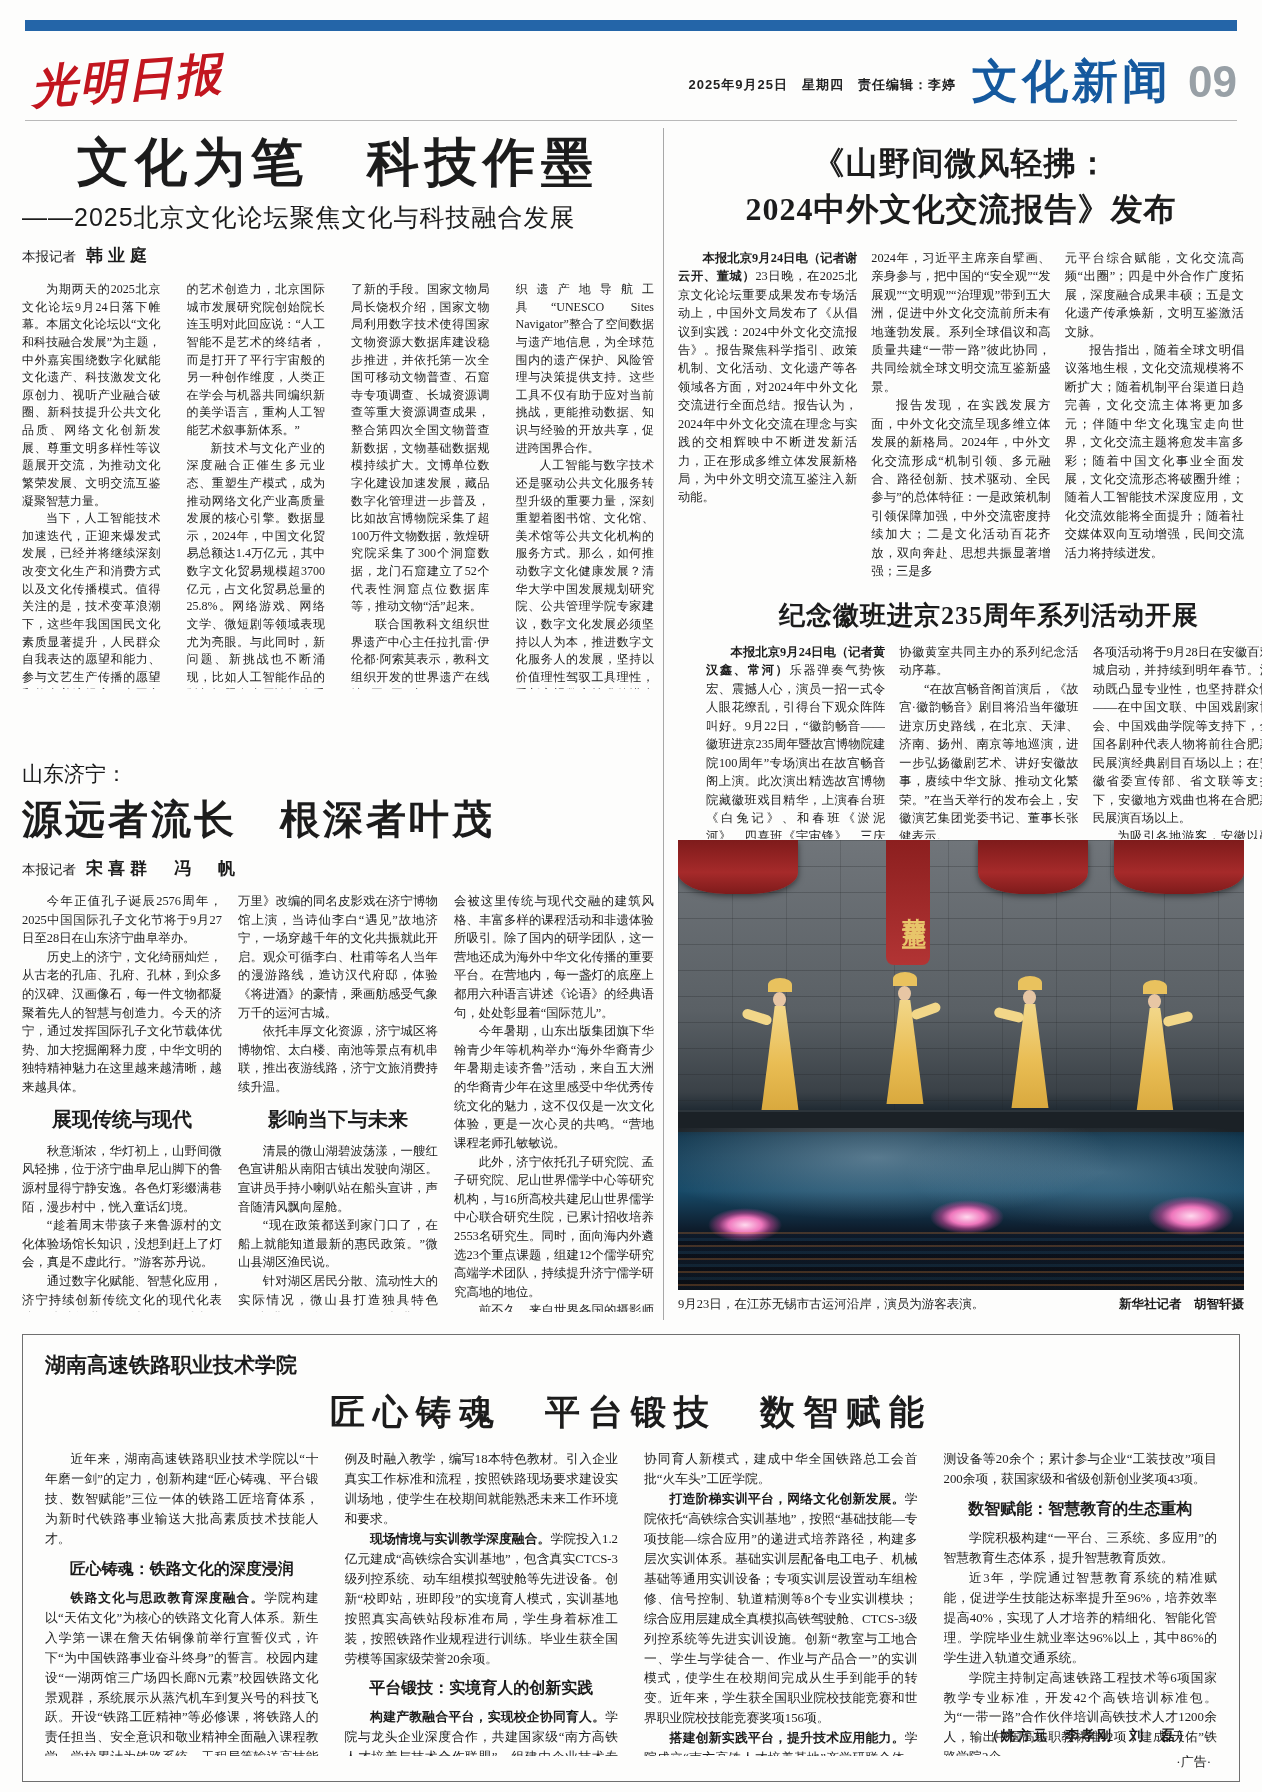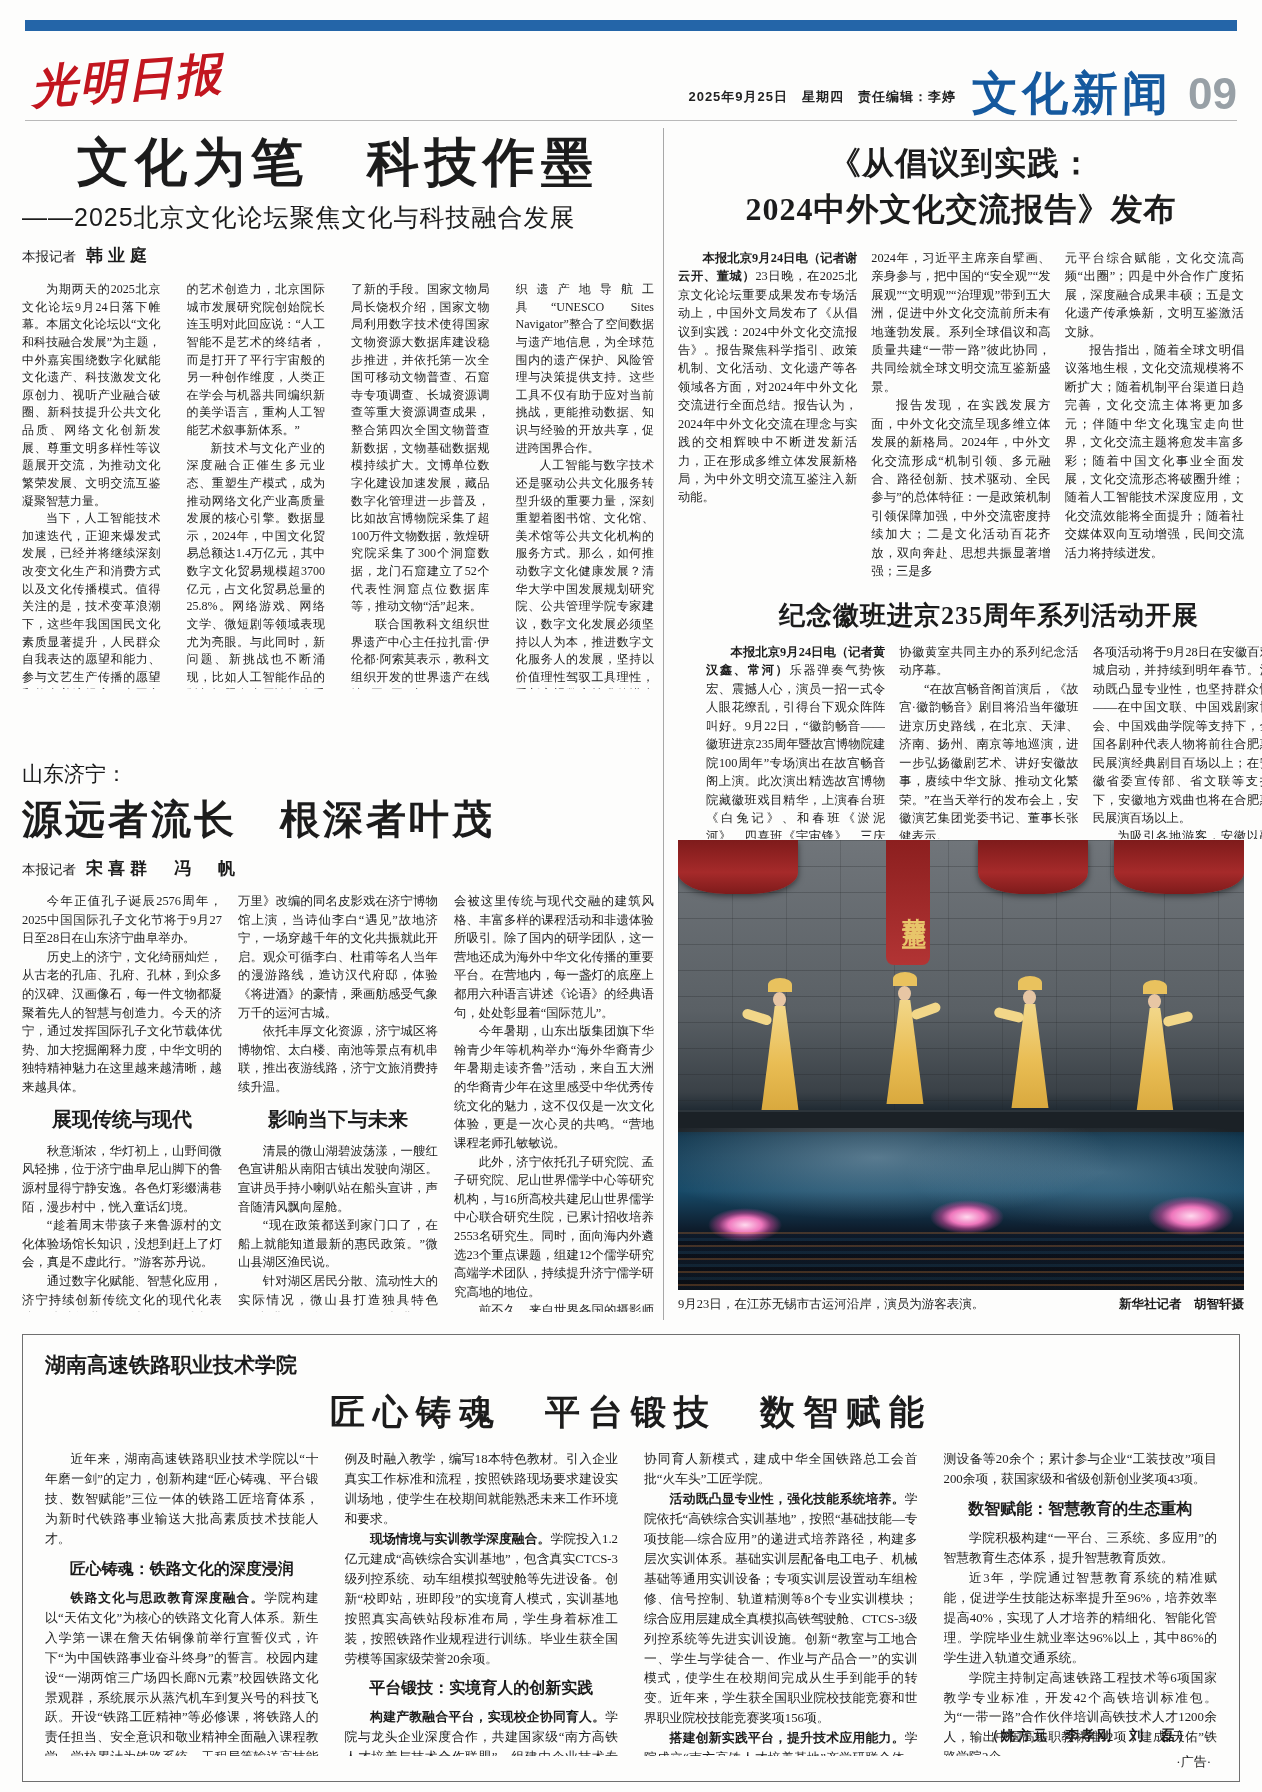--- a/index.html
+++ b/index.html
@@ -5,21 +5,21 @@
   html,body{margin:0;padding:0;background:#e8e8e8;}
   #page{position:relative;width:1262px;height:1792px;background:#fdfdfc;margin:0 auto;overflow:hidden;
         font-family:"Liberation Serif","DejaVu Serif",serif;color:#1c1c1c;}
   .sansf{font-family:"Liberation Sans","DejaVu Sans",sans-serif;}
 
   
   .topbar{position:absolute;left:25px;right:25px;top:20px;height:11px;background:#2465a8;}
   .masthead{position:absolute;left:25px;right:25px;top:44px;height:72px;}
   .logo{position:absolute;left:6px;top:6px;font-style:italic;font-weight:900;font-size:46px;
         color:#c2161f;transform:rotate(-4deg);letter-spacing:2px;}
-  .mast-right{position:absolute;right:0;bottom:0;display:flex;align-items:flex-end;gap:16px;}
+  .mast-right{position:absolute;right:0;bottom:12px;display:flex;align-items:flex-end;gap:16px;}
   .dateline{font-size:13px;color:#222;padding-bottom:10px;letter-spacing:1px;font-weight:700;}
   .section-name{font-weight:900;font-size:46px;color:#15599e;letter-spacing:4px;line-height:1;}
   .page-num{font-weight:700;font-size:44px;color:#98a0a6;line-height:1;}
   .mastrule{position:absolute;left:25px;right:25px;top:120px;border-top:1px solid #b9b9b9;}
   .vdiv{position:absolute;left:663px;top:128px;height:1192px;border-left:1px solid #a8a8a8;}
 
   
   .col p{margin:0;font-size:12px;line-height:1.47;text-align:justify;text-indent:2em;}
   .col p.cont{text-indent:0;}
   .col p b{font-weight:700;}
@@ -168,21 +168,21 @@
           <p class="cont">会被这里传统与现代交融的建筑风格、丰富多样的课程活动和非遗体验所吸引。除了国内的研学团队，这一营地还成为海外中华文化传播的重要平台。在营地内，每一盏灯的底座上都用六种语言讲述《论语》的经典语句，处处彰显着“国际范儿”。</p>
           <p>今年暑期，山东出版集团旗下华翰青少年等机构举办“海外华裔青少年暑期走读齐鲁”活动，来自五大洲的华裔青少年在这里感受中华优秀传统文化的魅力，这不仅仅是一次文化体验，更是一次心灵的共鸣。“营地课程老师孔敏敏说。</p>
           <p>此外，济宁依托孔子研究院、孟子研究院、尼山世界儒学中心等研究机构，与16所高校共建尼山世界儒学中心联合研究生院，已累计招收培养2553名研究生。同时，面向海内外遴选23个重点课题，组建12个儒学研究高端学术团队，持续提升济宁儒学研究高地的地位。</p>
           <p>前不久，来自世界各国的摄影师们走进曲阜孔庙，雄伟壮丽的万仞宫墙、气势磅礴的三孔建筑群，造型多样、镌刻精湛的汉画像石令他们赞叹不已。摄影师们用一张张照片，定格济宁历史底蕴与当代华章的交相辉映。</p>
         </div>
     </div>
   </div>
 
   <div class="rp">
     <h2 class="rp-title">
-      <span>《从倡议到实践：</span><br>
+      <span>《山野间微风轻拂：</span><br>
       <span>2024中外文化交流报告》发布</span>
     </h2>
     <div class="colwrap rp-cols">
       <div class="col">
           <p><b>本报北京9月24日电（记者谢云开、董城）</b>23日晚，在2025北京文化论坛重要成果发布专场活动上，中国外文局发布了《从倡议到实践：2024中外文化交流报告》。报告聚焦科学指引、政策机制、文化活动、文化遗产等各领域各方面，对2024年中外文化交流进行全面总结。报告认为，2024年中外文化交流在理念与实践的交相辉映中不断迸发新活力，正在形成多维立体发展新格局，为中外文明交流互鉴注入新动能。</p>
         </div>
       <div class="col">
           <p class="cont">2024年，习近平主席亲自擘画、亲身参与，把中国的“安全观”“发展观”“文明观”“治理观”带到五大洲，促进中外文化交流前所未有地蓬勃发展。系列全球倡议和高质量共建“一带一路”彼此协同，共同绘就全球文明交流互鉴新盛景。</p>
           <p>报告发现，在实践发展方面，中外文化交流呈现多维立体发展的新格局。2024年，中外文化交流形成“机制引领、多元融合、路径创新、技术驱动、全民参与”的总体特征：一是政策机制引领保障加强，中外交流密度持续加大；二是文化活动百花齐放，双向奔赴、思想共振显著增强；三是多</p>
         </div>
@@ -262,21 +262,21 @@
           <p><b>铁路文化与思政教育深度融合。</b>学院构建以“天佑文化”为核心的铁路文化育人体系。新生入学第一课在詹天佑铜像前举行宣誓仪式，许下“为中国铁路事业奋斗终身”的誓言。校园内建设“一湖两馆三广场四长廊N元素”校园铁路文化景观群，系统展示从蒸汽机车到复兴号的科技飞跃。开设“铁路工匠精神”等必修课，将铁路人的责任担当、安全意识和敬业精神全面融入课程教学。学校累计为铁路系统、工程局等输送高技能人才10万余人。</p>
         </div>
       <div class="col">
           <p class="cont">例及时融入教学，编写18本特色教材。引入企业真实工作标准和流程，按照铁路现场要求建设实训场地，使学生在校期间就能熟悉未来工作环境和要求。</p>
           <p><b>现场情境与实训教学深度融合。</b>学院投入1.2亿元建成“高铁综合实训基地”，包含真实CTCS-3级列控系统、动车组模拟驾驶舱等先进设备。创新“校即站，班即段”的实境育人模式，实训基地按照真实高铁站段标准布局，学生身着标准工装，按照铁路作业规程进行训练。毕业生获全国劳模等国家级荣誉20余项。</p>
           <h3 class="sub">平台锻技：实境育人的创新实践</h3>
           <p><b>构建产教融合平台，实现校企协同育人。</b>学院与龙头企业深度合作，共建国家级“南方高铁人才培养与技术合作联盟”，组建由企业技术专家和学院专业教师共同参与的教学团队。创新“双主体”育人机制，企业全程参与人才培养方案制定、课程开发、实训教学等环节，确保人才培养与产业需求无缝对接。建立校企人员互聘互派制度，企业技术骨干担任产业导师，学院教师到企业实践锻炼，形成“人才共育、过程共管、成果共享”的</p>
         </div>
       <div class="col">
           <p class="cont">协同育人新模式，建成中华全国铁路总工会首批“火车头”工匠学院。</p>
-          <p><b>活动既凸显专业性，强化技能系统培养。</b>学院依托“高铁综合实训基地”，按照“基础技能—专项技能—综合应用”的递进式培养路径，构建多层次实训体系。基础实训层配备电工电子、机械基础等通用实训设备；专项实训层设置动车组检修、信号控制、轨道精测等8个专业实训模块；综合应用层建成全真模拟高铁驾驶舱、CTCS-3级列控系统等先进实训设施。创新“教室与工地合一、学生与学徒合一、作业与产品合一”的实训模式，使学生在校期间完成从生手到能手的转变。近年来，学生获全国职业院校技能竞赛和世界职业院校技能竞赛奖项156项。</p>
+          <p><b>打造阶梯实训平台，网络文化创新发展。</b>学院依托“高铁综合实训基地”，按照“基础技能—专项技能—综合应用”的递进式培养路径，构建多层次实训体系。基础实训层配备电工电子、机械基础等通用实训设备；专项实训层设置动车组检修、信号控制、轨道精测等8个专业实训模块；综合应用层建成全真模拟高铁驾驶舱、CTCS-3级列控系统等先进实训设施。创新“教室与工地合一、学生与学徒合一、作业与产品合一”的实训模式，使学生在校期间完成从生手到能手的转变。近年来，学生获全国职业院校技能竞赛和世界职业院校技能竞赛奖项156项。</p>
           <p><b>搭建创新实践平台，提升技术应用能力。</b>学院成立“南方高铁人才培养基地”产学研联合体、湖南省工程研究中心，由企业技术大师和学院专业教师共同指导学生开展技术创新活动。与企业共建“项目工坊”，引入真实生产项目，组织学生参与设备检修、技术革新等实战任务。近3年，师生共同研发高铁站房玻璃幕墙自爆智能监</p>
         </div>
       <div class="col">
           <p class="cont">测设备等20余个；累计参与企业“工装技改”项目200余项，获国家级和省级创新创业奖项43项。</p>
           <h3 class="sub">数智赋能：智慧教育的生态重构</h3>
           <p>学院积极构建“一平台、三系统、多应用”的智慧教育生态体系，提升智慧教育质效。</p>
           <p>近3年，学院通过智慧教育系统的精准赋能，促进学生技能达标率提升至96%，培养效率提高40%，实现了人才培养的精细化、智能化管理。学院毕业生就业率达96%以上，其中86%的学生进入轨道交通系统。</p>
           <p>学院主持制定高速铁路工程技术等6项国家教学专业标准，开发42个高铁培训标准包。为“一带一路”合作伙伴培训高铁技术人才1200余人，输出中国高铁职教标准42项，建成“天佑”铁路学院2个。</p>
         </div>
     </div>

